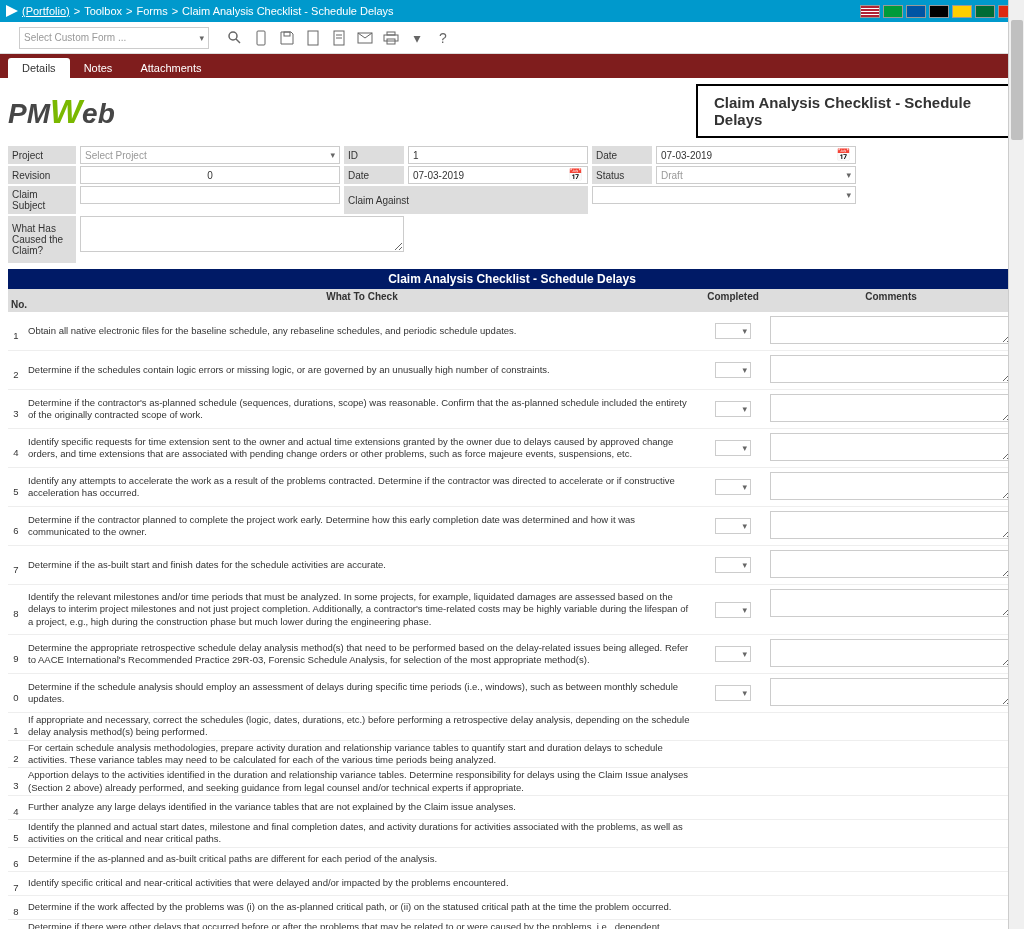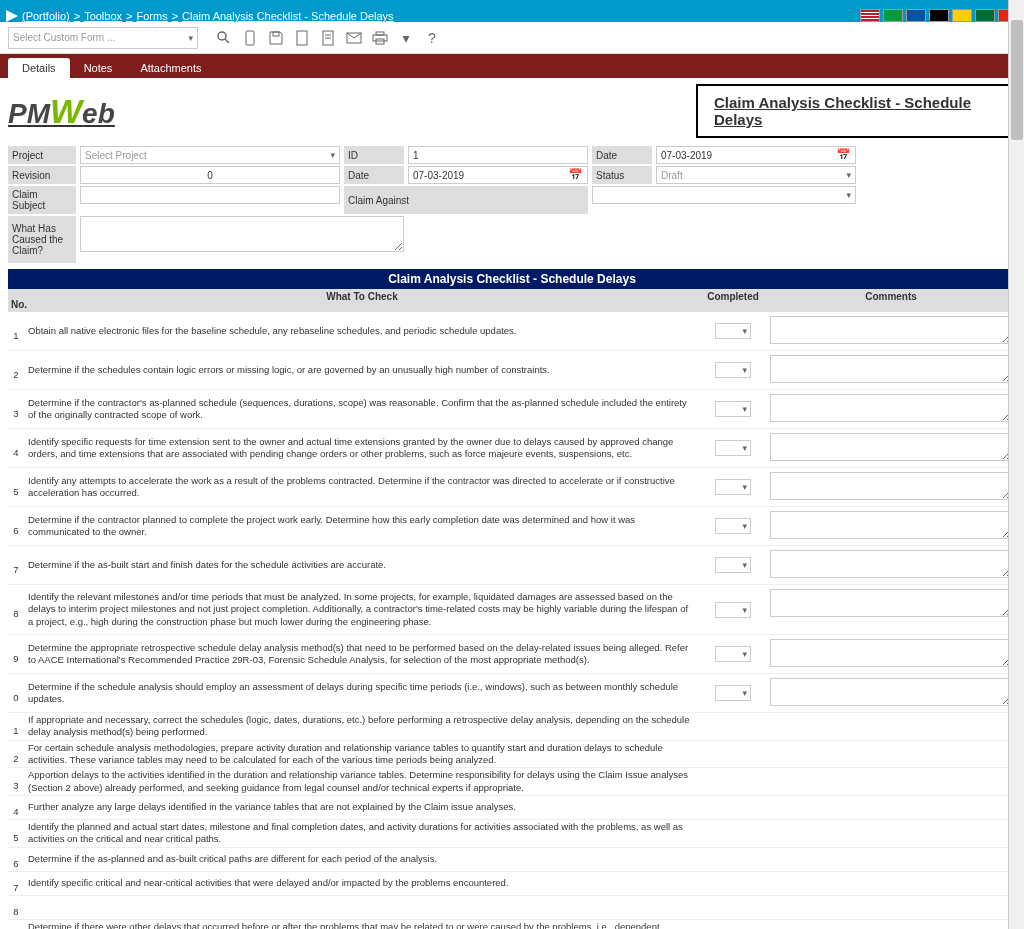--- a/index.html
+++ b/index.html
@@ -1,31 +1,31 @@
 <!DOCTYPE html>
 <html><head>
 <meta charset="utf-8">
 <style>
 * { margin: 0; padding: 0; box-sizing: border-box; font-family: Arial, sans-serif; }
 body { font-size: 11px; color: #333; background: #fff; }
-.top-bar { background: #0099cc; height: 22px; display: flex; align-items: flex-end; justify-content: space-between; padding: 0 6px; color: #fff; text-decoration: underline; }
+.top-bar { background: #0099cc; height: 22px; display: flex; align-items: center; justify-content: space-between; padding: 0 6px; color: #fff; }
 .breadcrumb { display: flex; align-items: center; gap: 4px; font-size: 11px; }
 .breadcrumb a { color: #fff; text-decoration: underline; }
 .breadcrumb .arrow { width: 12px; height: 12px; background: #fff; clip-path: polygon(0 0, 100% 50%, 0 100%); }
 .flags { display: flex; gap: 3px; }
 .flag { width: 20px; height: 13px; border: 1px solid #999; }
-.toolbar-row { height: 32px; display: flex; align-items: center; padding: 4px 8px; gap: 6px; border-bottom: 1px solid #ddd; }
+.toolbar-row { height: 32px; display: flex; align-items: center; padding: 4px 19px; gap: 6px; border-bottom: 1px solid #ddd; }
 .custom-form-select { width: 190px; height: 22px; border: 1px solid #ccc; font-size: 10px; color: #999; padding: 0 4px; display: flex; align-items: center; justify-content: space-between; }
 .toolbar-icons { display: flex; gap: 2px; margin-left: 8px; }
 .toolbar-icon { width: 24px; height: 24px; display: flex; align-items: center; justify-content: center; cursor: pointer; color: #666; font-size: 14px; }
 .tabs-bar { background: #7f1d1d; height: 24px; display: flex; align-items: flex-end; padding-left: 8px; }
 .tab { padding: 4px 14px; color: #fff; font-size: 11px; cursor: pointer; }
 .tab.active { background: #fff; color: #333; border-radius: 3px 3px 0 0; }
 .content { padding: 6px 8px; }
-.header-row { display: flex; justify-content: space-between; align-items: center; margin-bottom: 8px; text-decoration: underline; }
+.header-row { display: flex; justify-content: space-between; align-items: center; margin-bottom: 8px; }
 .logo { font-size: 28px; font-weight: bold; font-style: italic; }
 .logo .pm { color: #464646; }
 .logo .w { color: #7ab800; font-size: 34px; }
 .logo .eb { color: #464646; }
 .title-box { border: 2px solid #000; padding: 8px 16px; font-size: 15px; font-weight: bold; width: 320px; }
 .form-grid { display: grid; grid-template-columns: 68px 260px 60px 180px 60px 200px; gap: 2px 4px; margin-bottom: 4px; }
 .form-label { background: #ddd; padding: 3px 4px; font-size: 10px; display: flex; align-items: center; }
 .form-input { border: 1px solid #ccc; height: 18px; padding: 0 4px; font-size: 10px; display: flex; align-items: center; justify-content: space-between; background: #fff; }
 .form-textarea { border: 1px solid #ccc; height: 36px; grid-column: 2 / 4; resize: both; }
 .date-input { display: flex; align-items: center; gap: 20px; }
@@ -329,20 +329,21 @@
         <div class="col-comments"></div>
       </div>
       <div class="table-row compact">
         <div class="col-no">7</div>
         <div class="col-check">Identify specific critical and near-critical activities that were delayed and/or impacted by the problems encountered.</div>
         <div class="col-completed"></div>
         <div class="col-comments"></div>
       </div>
       <div class="table-row compact">
         <div class="col-no">8</div>
+        <div class="col-check">Determine if the work affected by the problems was (i) on the as-planned critical path, or (ii) on the statused critical path at the time the problem occurred.</div>
         <div class="col-completed"></div>
         <div class="col-comments"></div>
       </div>
       <div class="table-row compact">
         <div class="col-no">9</div>
         <div class="col-check">Determine if there were other delays that occurred before or after the problems that may be related to or were caused by the problems, i.e., dependent concurrent delays.</div>
         <div class="col-completed"></div>
         <div class="col-comments"></div>
       </div>
       <div class="table-row compact">

